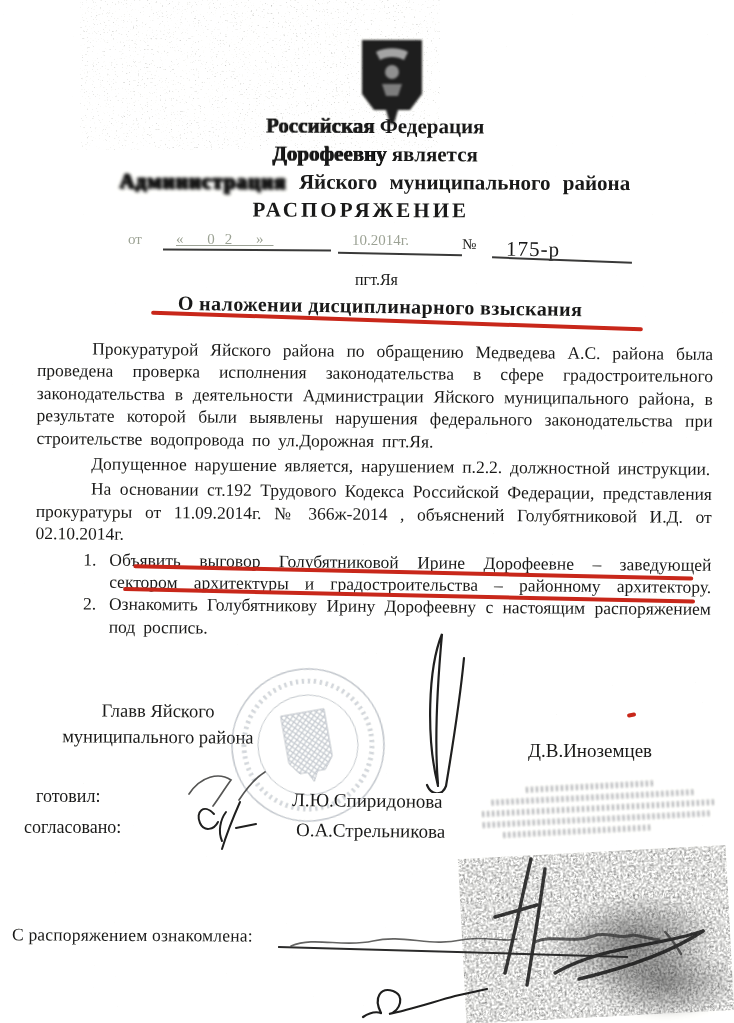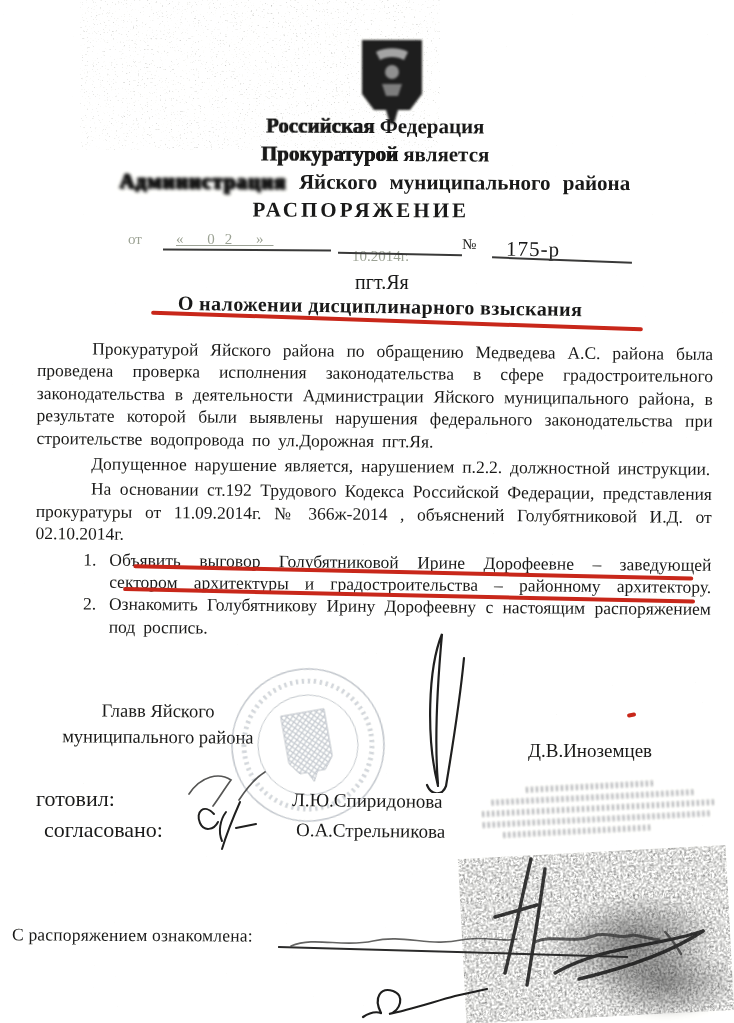--- a/index.html
+++ b/index.html
@@ -36,21 +36,21 @@
   .item{position:relative;padding-left:74px;}
   .item .num{position:absolute;left:48px;top:0;}
   .jline{text-align:justify;text-align-last:justify;position:relative;}
   .itext{margin:0;text-indent:0 !important;}
   .rl1{position:absolute;left:98px;top:19px;width:560px;transform:rotate(.75deg);}
   .rl2{position:absolute;left:88px;top:42px;width:572px;transform:rotate(.75deg);}
   
   .sigtitle{left:30px;top:698px;width:256px;text-align:center;font-size:18.5px;
             line-height:26px;transform:rotate(.4deg);}
   .name{font-size:19px;}
-  .lab{font-size:22px;}
+  .lab{font-size:18px;}
   .reddash{background:var(--accent-red,#c52a1e);width:9px;height:3.5px;border-radius:2px;transform:rotate(-10deg);}
   .seal{opacity:.55;filter:blur(.5px);transform:rotate(-10deg);}
   .sig{filter:blur(.3px);}
   
   .ghost{left:482px;top:778px;width:238px;transform:rotate(-3deg);opacity:.5;filter:blur(1px);}
   .ghost .row{background:repeating-linear-gradient(90deg,rgba(55,58,70,.85) 0 2px,transparent 2px 5px);
               height:6px;margin:5px 0;}
   
   .ack{left:12px;top:925px;font-size:17.5px;letter-spacing:.2px;transform:rotate(.3deg);}
   .baseline{left:278px;top:951px;width:350px;height:2px;background:#2e2e2e;transform:rotate(1.6deg);}
@@ -81,35 +81,35 @@
 
   <svg class="abs" style="left:352px;top:36px;filter:blur(.8px);" width="80" height="92" viewBox="0 0 80 92">
     <path d="M10 4 H70 V58 L58 74 H46 L42 88 H38 L34 74 H22 L10 58 Z" fill="#222"></path>
     <path d="M24 16 C32 11 48 11 56 16 L52 24 C45 20 35 20 28 24 Z" fill="#cfcfcf" opacity=".75"></path>
     <circle cx="40" cy="36" r="7" fill="#d8d8d8" opacity=".6"></circle>
     <path d="M30 48 L50 48 L46 60 L34 60 Z" fill="#c9c9c9" opacity=".55"></path>
   </svg>
 
   <div class="abs hdr">
     <div><span class="smudge">Российская</span><span> Федерация</span></div>
-    <div><span class="smudge">Прокуратурой</span><span> является</span></div>
+    <div><span class="smudge">Дорофеевну</span><span> является</span></div>
     <div class="org"><span class="blackout">Администрация</span><span> Яйского муниципального  района</span></div>
     <div><span class="doctype">РАСПОРЯЖЕНИЕ</span></div>
   </div>
 
   <div class="abs small-lab faint" style="left:128px;top:231px;">от</div>
   <div class="abs small-lab faint" style="left:176px;top:231px;letter-spacing:10px;text-decoration:underline;">« 02 »</div>
   <div class="abs uline" style="left:163px;top:249px;width:168px;transform:rotate(.4deg);"></div>
-  <div class="abs small-lab faint" style="left:352px;top:248px;">10.2014г.</div>
+  <div class="abs small-lab faint" style="left:352px;top:232px;">10.2014г.</div>
   <div class="abs uline" style="left:338px;top:253px;width:124px;transform:rotate(1.2deg);"></div>
   <div class="abs small-lab" style="left:462px;top:236px;">№</div>
   <div class="abs numval" style="left:506px;top:237px;transform:rotate(.6deg);">175-р</div>
   <div class="abs uline" style="left:492px;top:259px;width:140px;transform:rotate(2.2deg);"></div>
 
-  <div class="abs" style="left:355px;top:271px;font-size:20px;">пгт.Яя</div>
+  <div class="abs" style="left:355px;top:271px;font-size:16px;">пгт.Яя</div>
 
   <div class="abs title">О наложении дисциплинарного взыскания</div>
   <div class="abs redline" style="left:151px;top:319px;width:492px;transform:rotate(1.95deg);"></div>
 
   <div class="abs doc-body">
     <p>Прокуратурой Яйского района по обращению Медведева А.С. района была проведена проверка исполнения законодательства в сфере градостроительного законодательства в деятельности Администрации Яйского муниципального района, в результате которой были выявлены нарушения федерального законодательства при строительстве водопровода по ул.Дорожная пгт.Яя.</p>
     <p>Допущенное нарушение является, нарушением п.2.2. должностной инструкции.</p>
     <p>На основании ст.192 Трудового Кодекса Российской Федерации, представления прокуратуры от 11.09.2014г. № 366ж-2014 , объяснений Голубятниковой И.Д. от 02.10.2014г.</p>
     <div class="list">
       <div class="item">
@@ -155,21 +155,21 @@
 
   <div class="abs lab" style="left:36px;top:786px;">готовил:</div>
   <svg class="abs sig" style="left:185px;top:768px;" width="85" height="42" viewBox="0 0 85 42">
     <g fill="none" stroke="#3a3a3a" stroke-width="1.7" stroke-linecap="round" opacity=".85">
       <path d="M4 26 C16 8 34 4 46 12 C40 20 34 30 28 38"></path>
       <path d="M54 32 C62 20 70 10 80 4"></path>
     </g>
   </svg>
   <div class="abs name" style="left:292px;top:790px;transform:rotate(.7deg);">Л.Ю.Спиридонова</div>
 
-  <div class="abs lab" style="left:44px;top:817px;">согласовано:</div>
+  <div class="abs lab" style="left:24px;top:817px;">согласовано:</div>
   <svg class="abs sig" style="left:192px;top:798px;" width="72" height="54" viewBox="0 0 72 54">
     <g fill="none" stroke="#232323" stroke-width="2" stroke-linecap="round">
       <path d="M22 16 C12 5 3 14 8 25 C12 34 22 32 26 24"></path>
       <path d="M34 14 C28 22 26 34 30 43"></path>
       <path d="M48 4 C40 22 34 38 30 51"></path>
       <path d="M44 30 L64 26"></path>
     </g>
   </svg>
   <div class="abs name" style="left:296px;top:820px;transform:rotate(.7deg);">О.А.Стрельникова</div>
 

